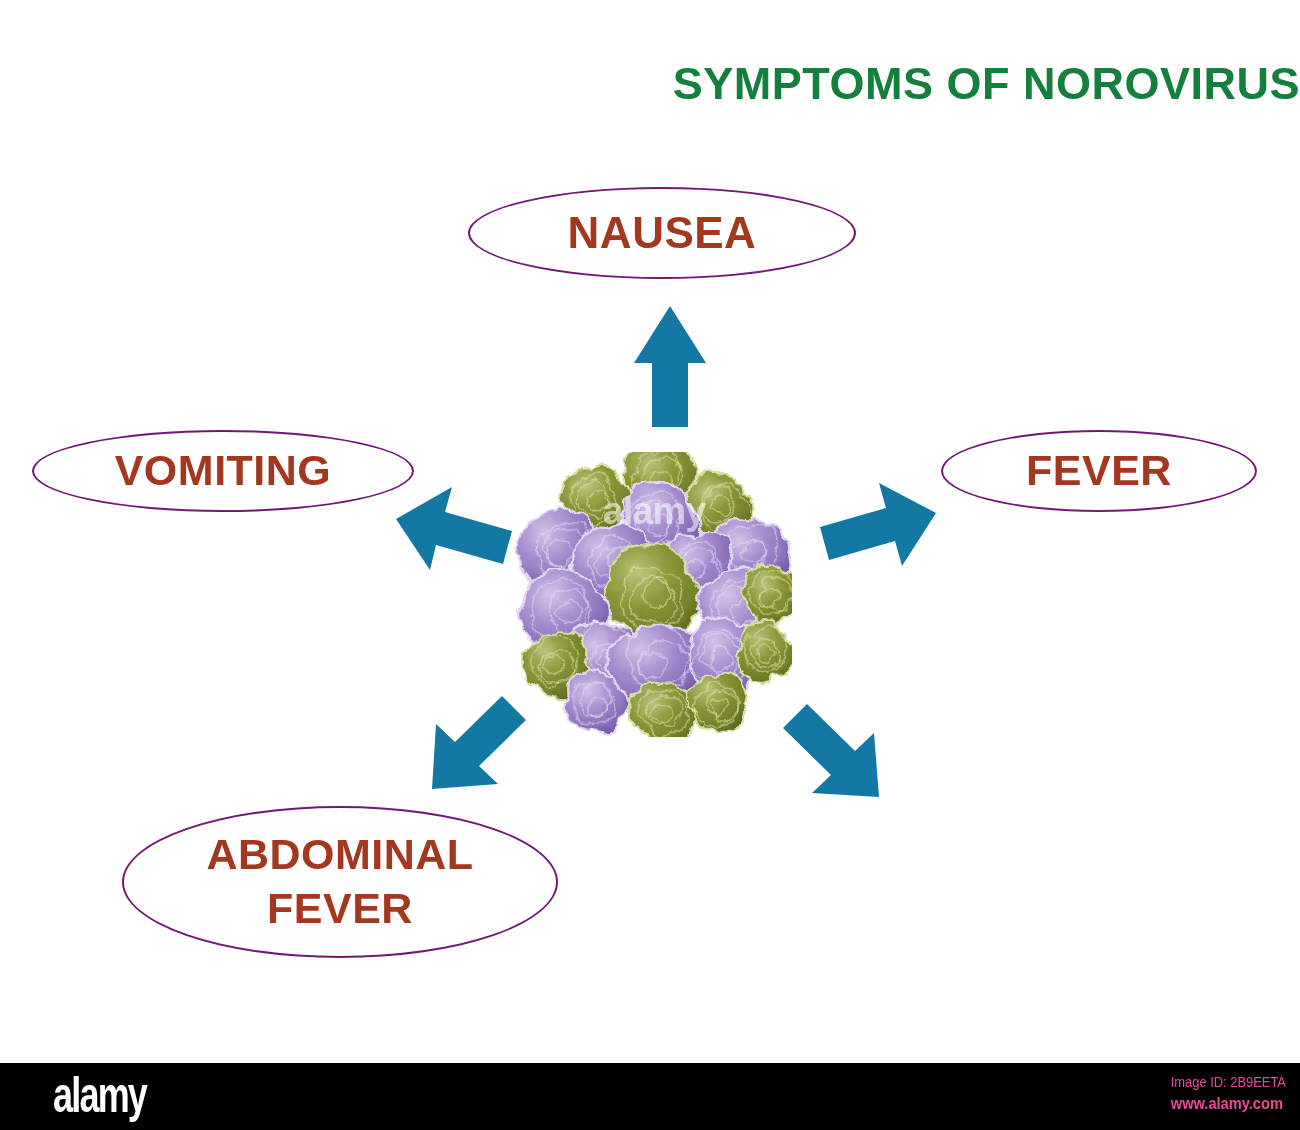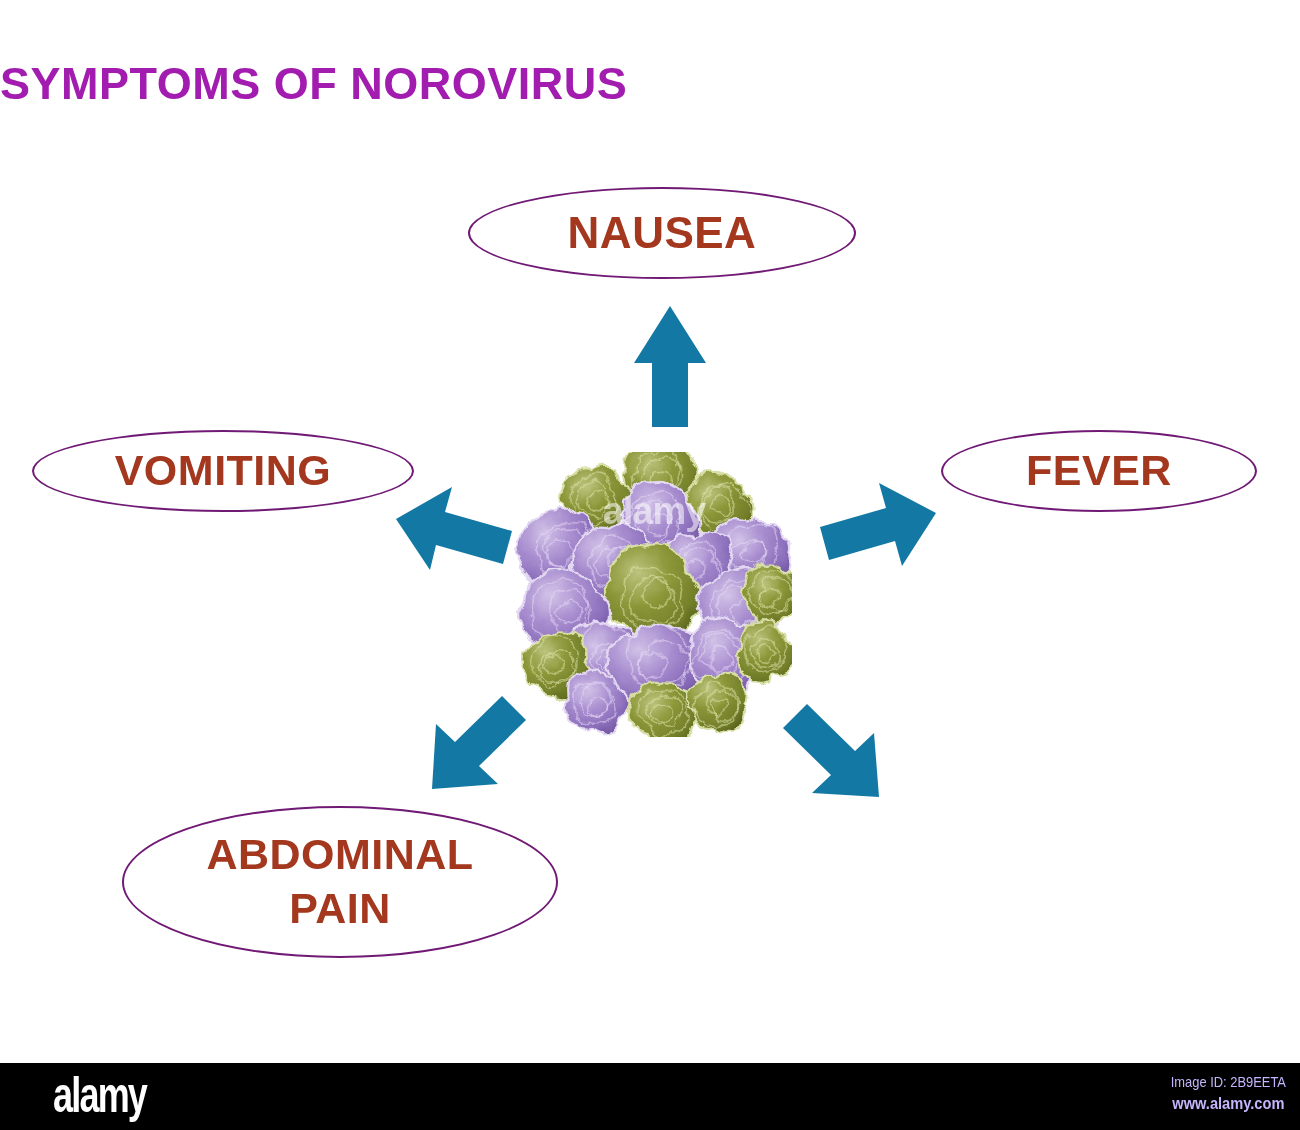--- a/index.html
+++ b/index.html
@@ -28,26 +28,26 @@
     background: #ffffff;
     overflow: hidden;
   }
 
   
   #title {
     position: absolute;
     left: 0;
     top: 58px;
     width: 1300px;
-    text-align: left;
+    text-align: right;
     font-family: "Liberation Sans", sans-serif;
     font-weight: bold;
     font-size: 45px;
     letter-spacing: 0.5px;
-    color: #a21caf;
+    color: #15803d;
     white-space: nowrap;
   }
 
   
   .node {
     position: absolute;
     box-sizing: border-box;
     border: 2px solid #701a75;
     border-radius: 50%;
     background: #ffffff;
@@ -130,22 +130,22 @@
     line-height: 52px;
     color: #ffffff;
     letter-spacing: -2.5px;
     transform: scaleX(0.72);
     transform-origin: left top;
   }
   #footer-right {
     position: absolute;
     right: 14px;
     top: 9px;
-    text-align: center;
-    color: #c4b5fd;
+    text-align: left;
+    color: #ec4899;
   }
   #footer-imageid {
     font-family: "Liberation Sans", sans-serif;
     font-size: 15px;
     line-height: 20px;
     transform: scaleX(0.86);
     transform-origin: right top;
     white-space: nowrap;
   }
   #footer-url {
@@ -299,21 +299,21 @@
     <div class="node" id="node-fever">
       <span class="node-label">FEVER</span>
     </div>
 
     <div class="node" id="node-vomiting">
       <span class="node-label">VOMITING</span>
     </div>
 
     <div class="node" id="node-abdominal">
       <span class="node-label">ABDOMINAL
-PAIN</span>
+FEVER</span>
     </div>
 
 
   </div>
 
   <div id="footer">
     <div id="footer-logo">alamy</div>
     <div id="footer-right">
       <div id="footer-imageid">Image ID: 2B9EETA</div>
       <div id="footer-url">www.alamy.com</div>

